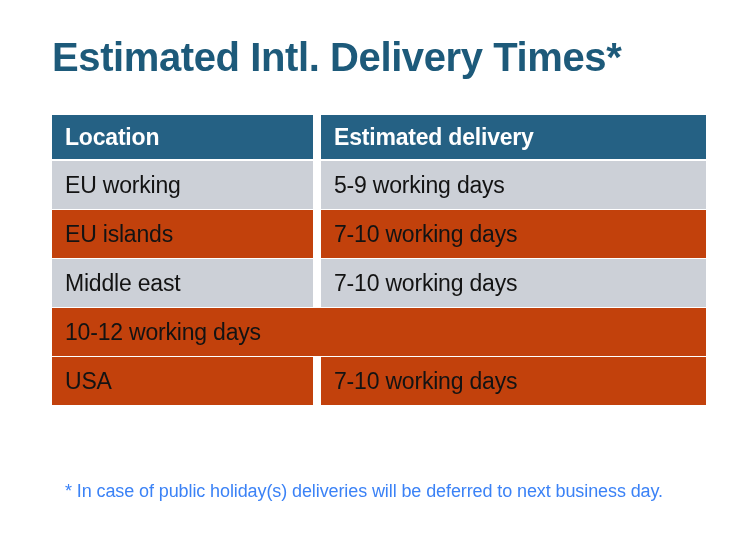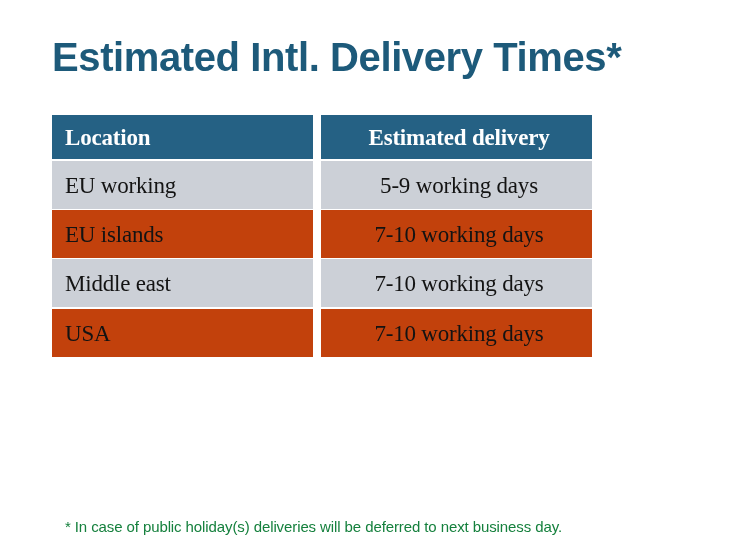--- a/index.html
+++ b/index.html
@@ -33,41 +33,40 @@
     color: #1d5a7a;
     line-height: 42px;
     white-space: nowrap;
   }
 
   
   .delivery-table {
     position: absolute;
     left: 52px;
     top: 115px;
-    width: 540px;
-    font-family: Liberation Serif, serif;
+    width: 654px;
   }
 
   .t-row {
     display: flex;
     width: 100%;
     column-gap: 8px;
     margin-bottom: 1px;
   }
 
   .t-cell {
     display: flex;
     align-items: center;
     box-sizing: border-box;
     padding-left: 13px;
     padding-right: 8px;
   }
 
   .col-location { width: 261px; }
-  .col-delivery { flex: 1 1 auto; justify-content: center; }
+  .col-delivery { flex: 1 1 auto; }
 
   
   .t-row.header { margin-bottom: 2px; }
   .t-row.header .t-cell {
     background: #256184;
     height: 44px;
   }
   .t-row.header .t-cell span {
     color: #ffffff;
     font-size: 23px;
@@ -88,27 +87,26 @@
     line-height: 1;
   }
   .t-row.body.shade-dark .t-cell  { background: #ccd0d7; }
   .t-row.body.shade-light .t-cell { background: #c2410c; }
 
   
   .footnote {
     position: absolute;
     left: 65px;
     top: 481px;
-    font-size: 15px;
+    font-size: 18px;
     font-weight: 400;
-    color: #15803d;
+    color: #3b82f6;
     letter-spacing: -0.1px;
     line-height: 20px;
     white-space: nowrap;
-    margin-top: 36px;
   }
 </style>
 </head>
 <body>
 
 <div class="page">
 
   <div class="page-title">Estimated Intl. Delivery Times*</div>
 
   <div class="delivery-table">
@@ -143,20 +141,23 @@
     <div class="t-row body shade-dark">
       <div class="t-cell col-location">
         <span>Middle east</span>
       </div>
       <div class="t-cell col-delivery">
         <span>7-10 working days</span>
       </div>
     </div>
 
     <div class="t-row body shade-light">
+      <div class="t-cell col-delivery">
+        <span>10-12 working days</span>
+      </div>
     </div>
 
 
     <div class="t-row body shade-light">
       <div class="t-cell col-location">
         <span>USA</span>
       </div>
       <div class="t-cell col-delivery">
         <span>7-10 working days</span>
       </div>

